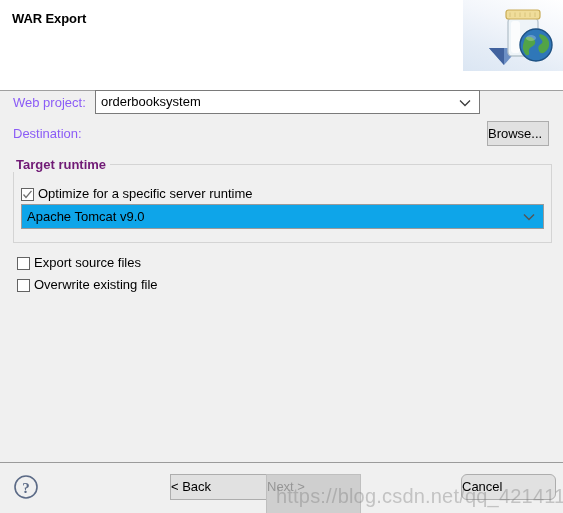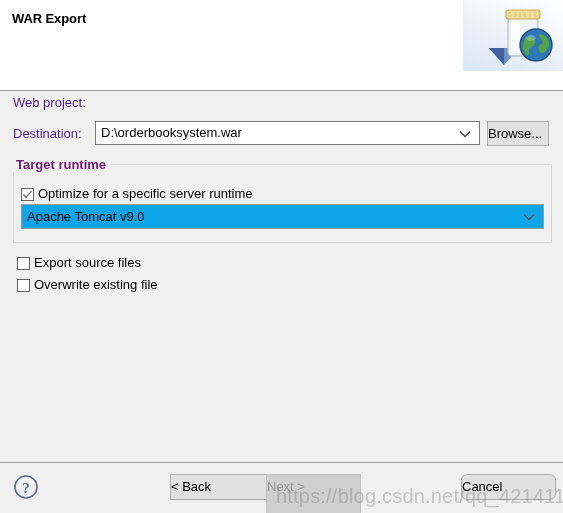--- a/index.html
+++ b/index.html
@@ -59,21 +59,21 @@
     right: 6px;
     top: 2px;
     width: 72px;
     height: 66px;
   }
 
   
   .field-label {
     position: absolute;
     font-size: 13px;
-    color: #4c1d95;
+    color: #8b5cf6;
   }
   .combo {
     position: absolute;
     box-sizing: border-box;
     background: #ffffff;
     border: 1px solid #7a7a7a;
     height: 24px;
     font-size: 13px;
     color: #000000;
   }
@@ -243,31 +243,31 @@
         <circle cx="51" cy="43" r="16" fill="none" stroke="#1d5183" stroke-width="1.4"></circle>
         <path d="M40 36 q5 -3 9 1 q3 4 -1 7 q-5 2 -4 6 q1 4 -3 3 q-4 -5 -3 -10 z" fill="#52a447"></path>
         <path d="M55 32 q7 1 9 8 q1 6 -4 10 q-4 3 -6 -1 q-2 -5 2 -7 q3 -2 0 -5 q-3 -3 -1 -5 z" fill="#52a447"></path>
         <ellipse cx="46" cy="36" rx="5" ry="3" fill="#ffffff" opacity="0.25"></ellipse>
       </svg>
     </div>
   </div>
 
   <div class="field-label" id="web-project-label">Web project:</div>
 
-
-  <div class="field-label" id="destination-label">Destination:</div>
-
-  <div class="combo" id="destination-combo">
-    <span class="combo-text">D:\orderbooksystem.war</span>
+  <div class="combo" id="web-project-combo">
+    <span class="combo-text">orderbooksystem</span>
     <span class="chev">
       <svg width="12" height="8" viewBox="0 0 12 8">
         <polyline points="1,1.5 6,6.5 11,1.5" fill="none" stroke="#3c3c3c" stroke-width="1.3"></polyline>
       </svg>
     </span>
   </div>
+
+  <div class="field-label" id="destination-label">Destination:</div>
+
 
   <div class="push-btn" id="browse-btn">Browse...</div>
 
   <div id="group-target-runtime"></div>
   <div id="group-legend">Target runtime</div>
 
   <div class="check-row" id="chk-optimize">
     <span class="checkbox">
       <svg width="11" height="11" viewBox="0 0 11 11">
         <polyline points="1.5,5.5 4,8.5 9.5,1.8" fill="none" stroke="#707070" stroke-width="1.3"></polyline>

